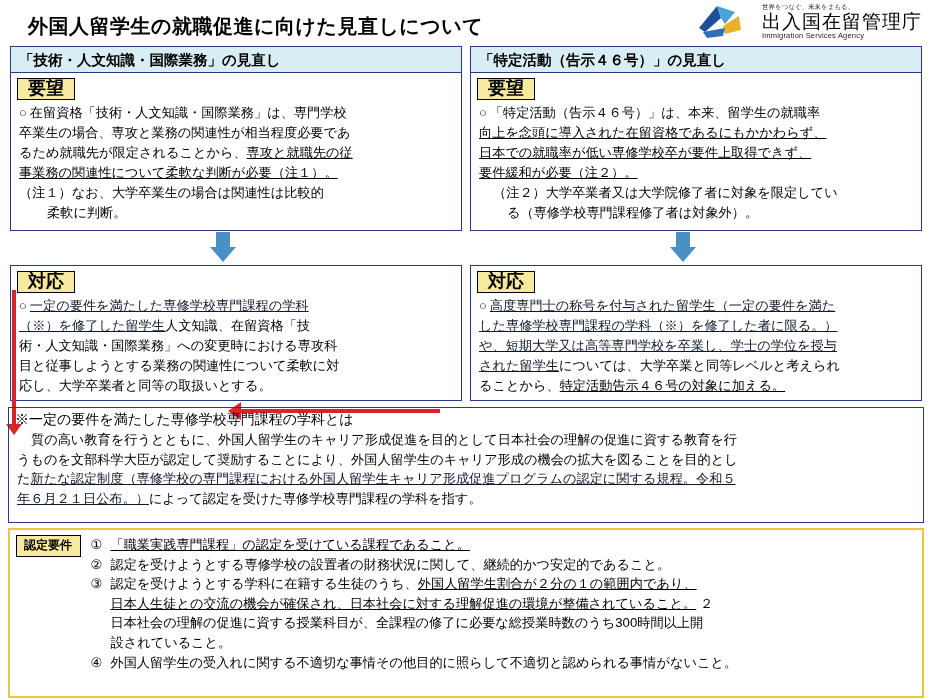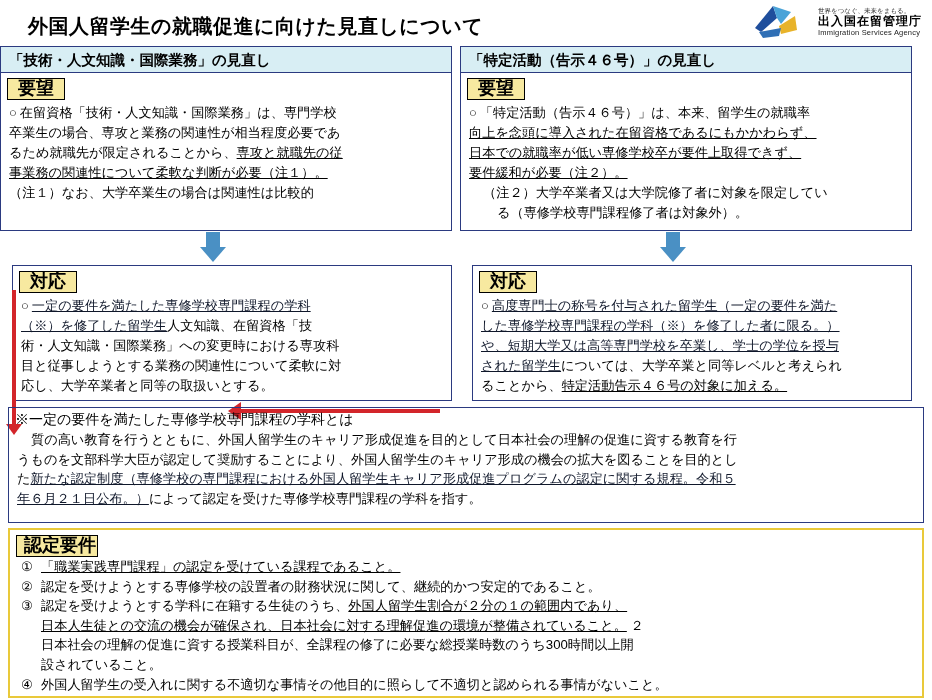--- a/index.html
+++ b/index.html
@@ -53,36 +53,37 @@
   .agency-text {
     line-height: 1.1;
   }
   .agency-tag {
     font-size: 6.5px;
     color: #333;
     letter-spacing: 0px;
     margin-bottom: 1px;
   }
   .agency-name-jp {
-    font-size: 12px;
-    font-weight: bold;
+    font-size: 19px;
+    font-weight: normal;
     letter-spacing: 1px;
   }
   .agency-name-en {
     font-size: 7.5px;
     color: #222;
     letter-spacing: 0.2px;
   }
 
   
   .columns {
     display: flex;
     gap: 8px;
-    padding: 0 0;
-    box-sizing: border-box;
+    padding: 0 8px;
+    box-sizing: border-box;
+    justify-content: center;
   }
   .col {
     width: 452px;
     box-sizing: border-box;
   }
   .col-title {
     border: 1px solid #2b3a80;
     background: #d8eef4;
     font-size: 14.5px;
     font-weight: bold;
@@ -96,21 +97,20 @@
     border-top: none;
     box-sizing: border-box;
     padding: 0;
     position: relative;
   }
   .panel.req {
     height: 158px;
   }
   .panel.res {
     height: 136px;
-    margin-left: 12px;
   }
   .tag {
     display: inline-block;
     border: 1px solid #000;
     background: #f7e9a0;
     font-size: 18px;
     font-weight: bold;
     padding: 1px 10px 2px 10px;
     margin: 5px 0 0 6px;
     line-height: 17px;
@@ -235,23 +235,23 @@
     border: 2px solid #e9c93a;
     box-sizing: border-box;
     height: 170px;
     position: relative;
     padding: 5px 6px 0 6px;
   }
   .req-tag {
     display: inline-block;
     border: 1px solid #000;
     background: #f7e9a0;
-    font-size: 18px;
+    font-size: 12px;
     font-weight: bold;
-    padding: 1px 1px 2px 7px;
+    padding: 1px 8px 2px 7px;
     line-height: 17px;
     vertical-align: top;
   }
   .req-list {
     display: inline-block;
     vertical-align: top;
     margin-left: 5px;
     width: 815px;
     font-size: 13.2px;
     line-height: 19.6px;
@@ -303,20 +303,21 @@
           <div class="bullet-row">
             <span class="circ">○</span>
             <span>在留資格「技術・人文知識・国際業務」は、専門学校</span>
           </div>
           <div>卒業生の場合、専攻と業務の関連性が相当程度必要であ</div>
           <div>
             <span>るため就職先が限定されることから、</span><span class="u">専攻と就職先の従</span>
           </div>
           <div class="u">事業務の関連性について柔軟な判断が必要（注１）。</div>
           <div>（注１）なお、大学卒業生の場合は関連性は比較的</div>
+          <div class="indent2">柔軟に判断。</div>
         </div>
       </div>
 
       <div class="arrow-wrap">
         <div class="fat-arrow" style="left:200px; top:1px;">
           <div class="stem"></div>
           <div class="head"></div>
         </div>
       </div>
 

